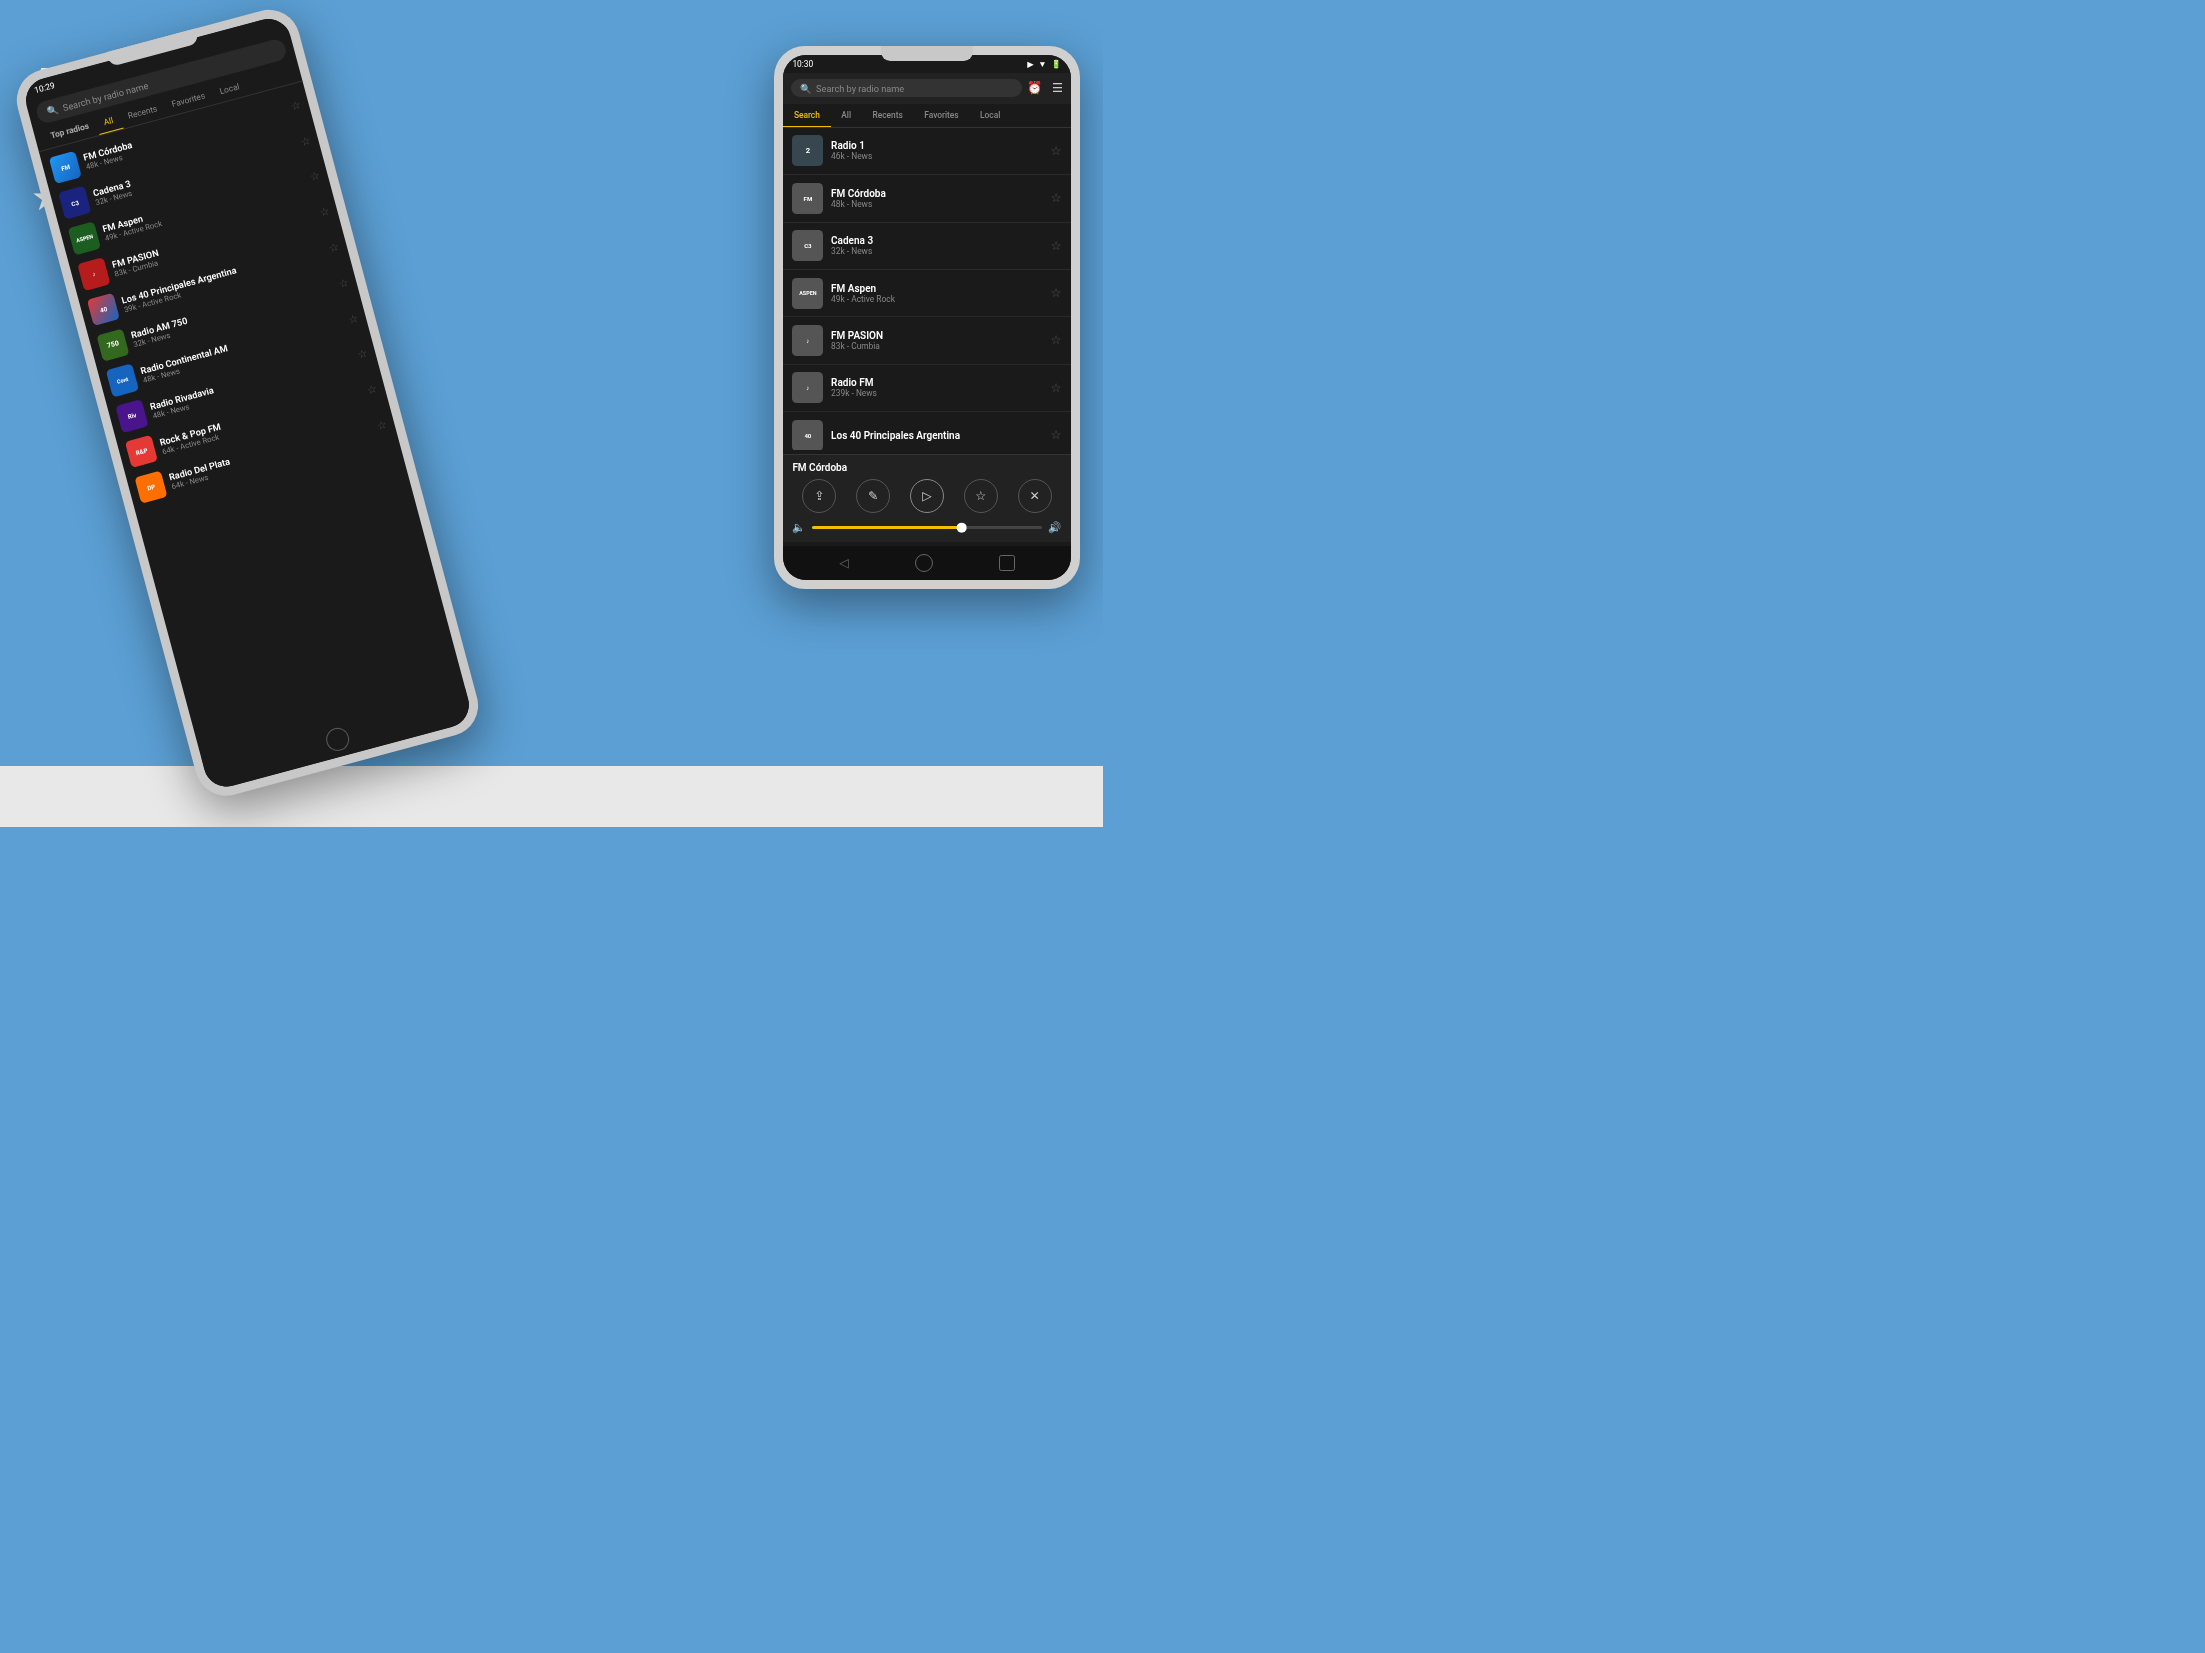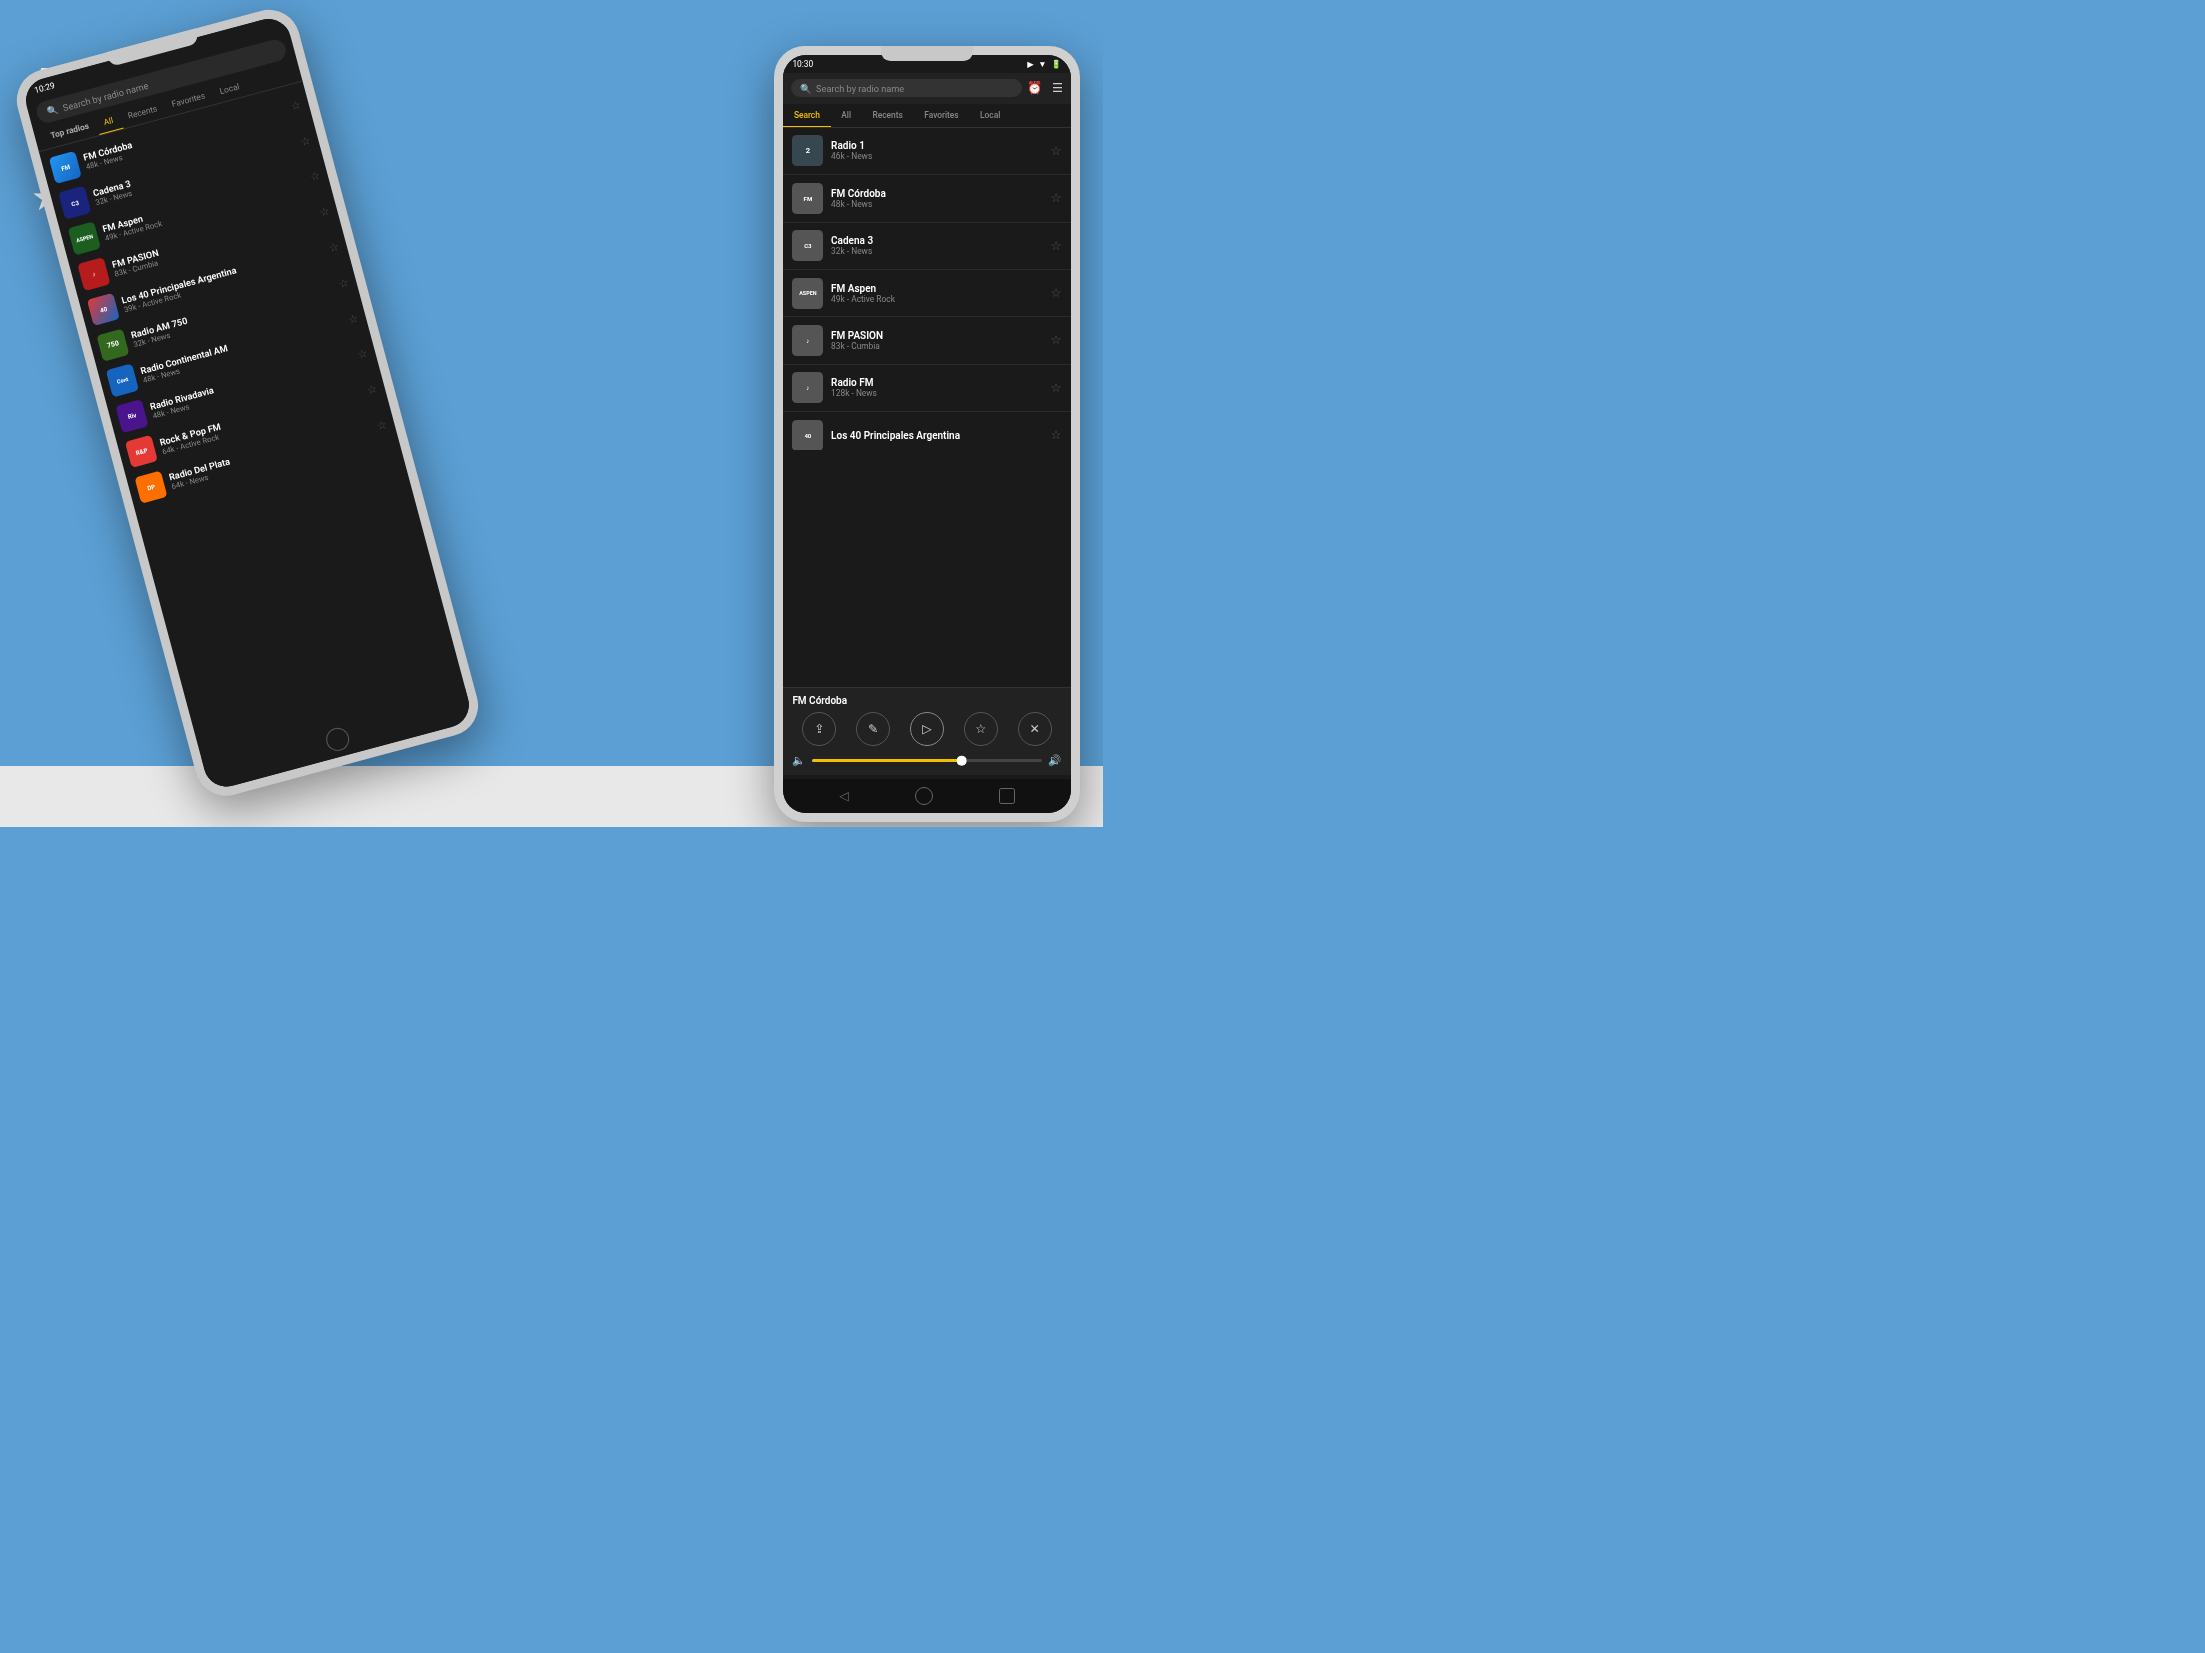--- a/index.html
+++ b/index.html
@@ -183,21 +183,21 @@
       border-radius: 50%;
       margin: auto;
     }
 
     
     .phone2-wrapper {
       position: absolute;
       right: 23px;
       top: 46px;
       width: 306px;
-      height: 776px;
+      height: 543px;
     }
     .phone2-wrapper .phone-body {
       background: #d0d0d0;
     }
 
     
     .p2-status-bar {
       background: #1a1a1a;
       color: #fff;
       font-size: 8.4px;
@@ -559,21 +559,21 @@
           <div class="p2-radio-info">
             <div class="p2-radio-name">FM PASION</div>
             <div class="p2-radio-sub">83k - Cumbia</div>
           </div>
           <span class="p2-star">☆</span>
         </div>
         <div class="p2-radio-item">
           <div class="p2-radio-logo logo-latina">♪</div>
           <div class="p2-radio-info">
             <div class="p2-radio-name">Radio FM</div>
-            <div class="p2-radio-sub">128k - News</div>
+            <div class="p2-radio-sub">239k - News</div>
           </div>
           <span class="p2-star">☆</span>
         </div>
         <div class="p2-radio-item">
           <div class="p2-radio-logo logo-los40">40</div>
           <div class="p2-radio-info">
             <div class="p2-radio-name">Los 40 Principales Argentina</div>
             <div class="p2-radio-sub"></div>
           </div>
           <span class="p2-star">☆</span>

